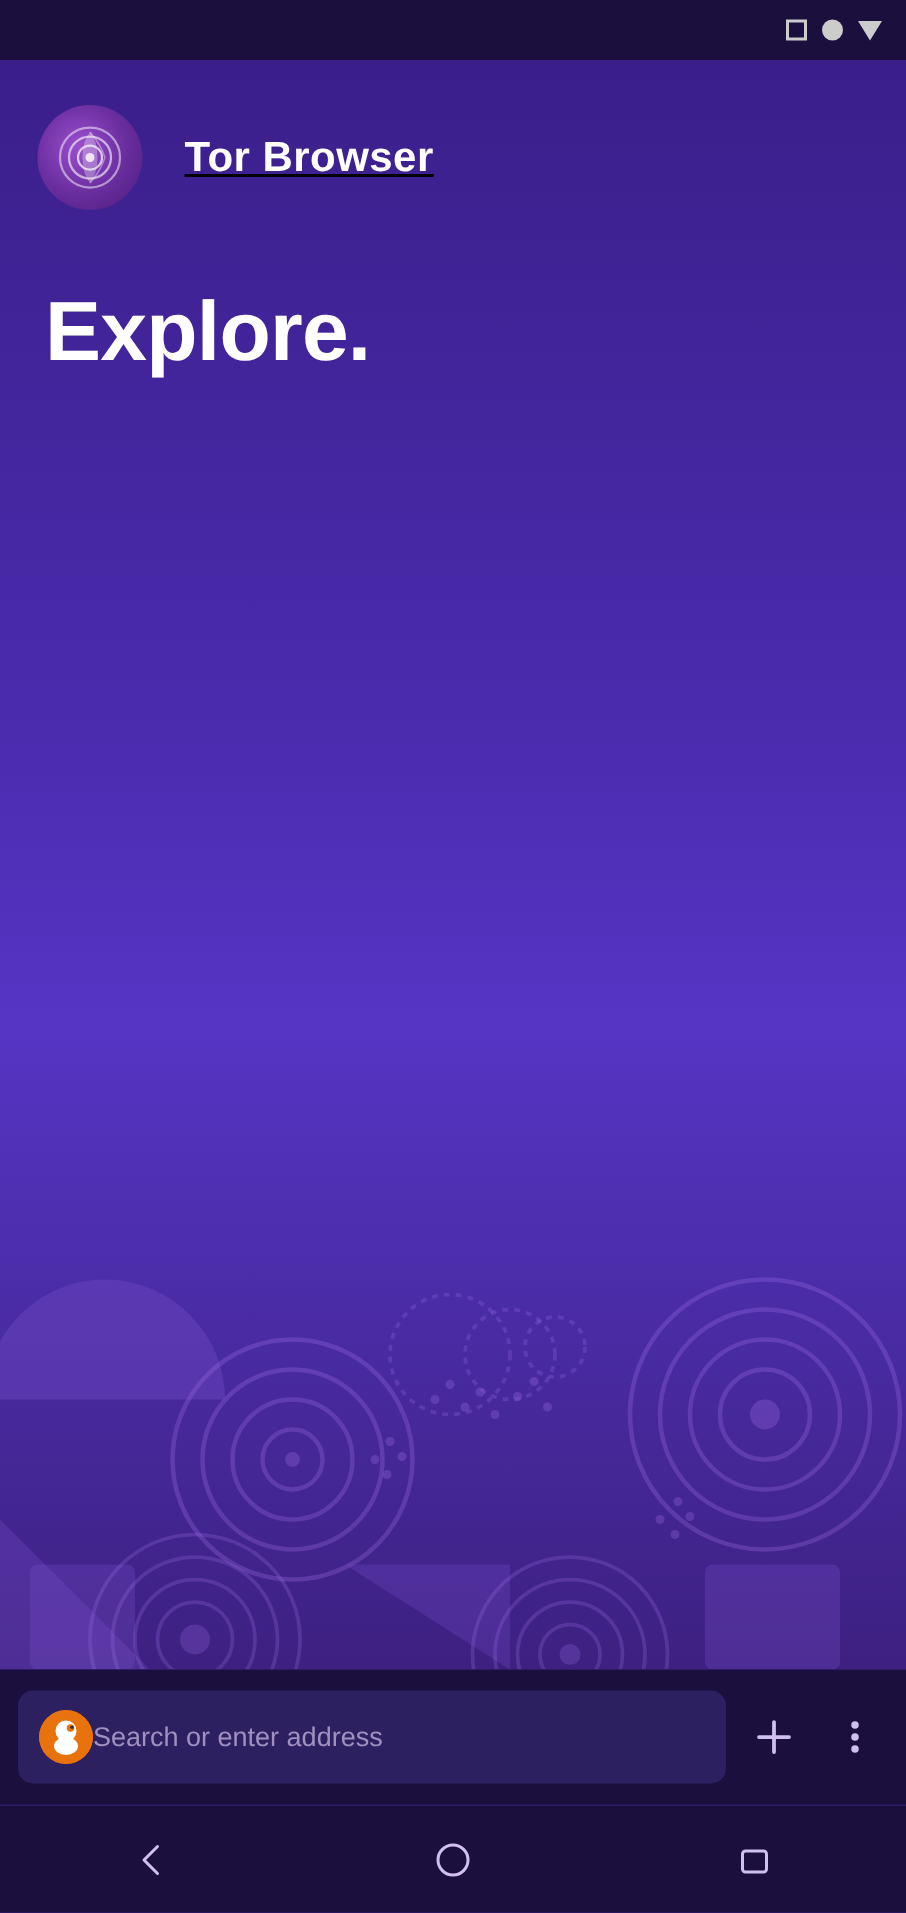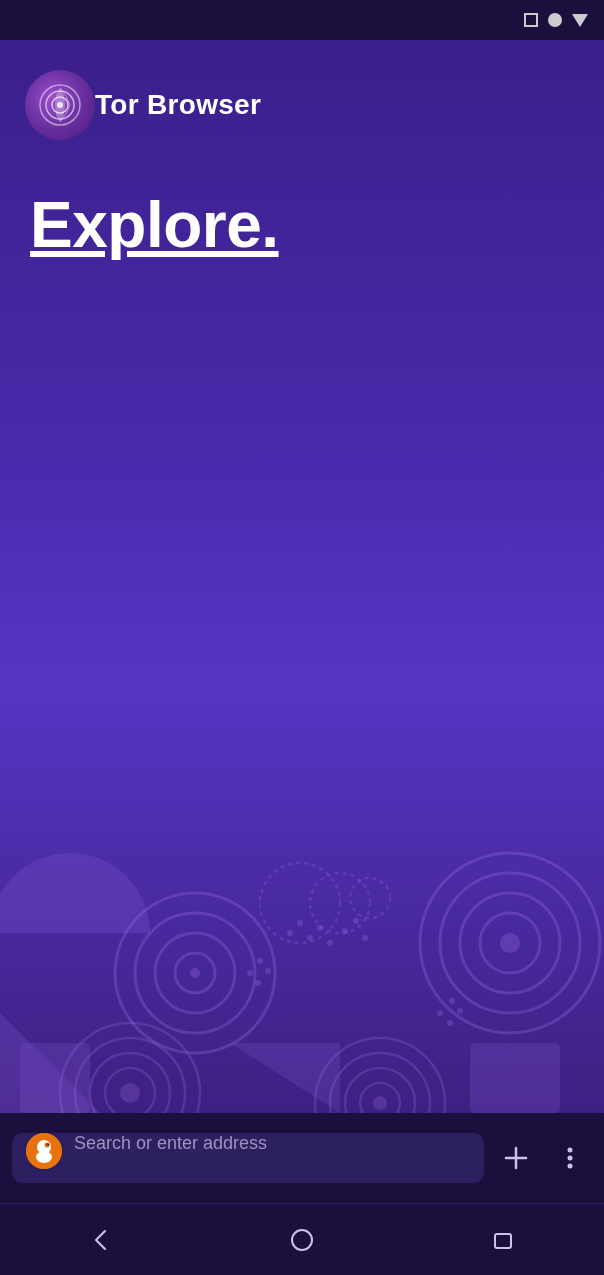--- a/index.html
+++ b/index.html
@@ -53,22 +53,23 @@
       overflow: hidden;
       display: flex;
       flex-direction: column;
     }
 
     
     .header {
       display: flex;
       align-items: center;
       padding: 30px 25px 20px 25px;
-      gap: 0;
-      flex-shrink: 0;
+      gap: 28px;
+      flex-shrink: 0;
+      text-decoration: underline;
     }
 
     .tor-logo {
       width: 70px;
       height: 70px;
       border-radius: 50%;
       background: radial-gradient(circle at 40% 40%, #9b4fcf, #6b2fa0, #4a1a7a);
       display: flex;
       align-items: center;
       justify-content: center;
@@ -101,26 +102,25 @@
       line-height: 1.3;
     }
 
     
     .hero-text {
       padding: 30px 30px 0 30px;
       flex-shrink: 0;
     }
 
     .hero-title {
-      font-size: 64px;
+      font-size: 56px;
       font-weight: 700;
       color: #ffffff;
       line-height: 1.1;
       letter-spacing: -0.5px;
-      text-decoration: underline;
     }
 
     
     .pattern-area {
       flex: 1;
       position: relative;
       overflow: hidden;
       margin-top: 20px;
     }
 
@@ -137,27 +137,26 @@
       background: #1a0f3d;
       display: flex;
       align-items: center;
       padding: 0 12px;
       gap: 10px;
       flex-shrink: 0;
     }
 
     .search-bar {
       flex: 1;
-      height: 50px;
+      height: 62px;
       background: #2d2060;
       border-radius: 10px;
       display: flex;
-      align-items: flex-start;
+      align-items: center;
       padding: 0 14px;
-      gap: 12px;
     }
 
     .search-duck-icon {
       width: 36px;
       height: 36px;
       border-radius: 50%;
       background: #e8720c;
       display: flex;
       align-items: center;
       justify-content: center;

